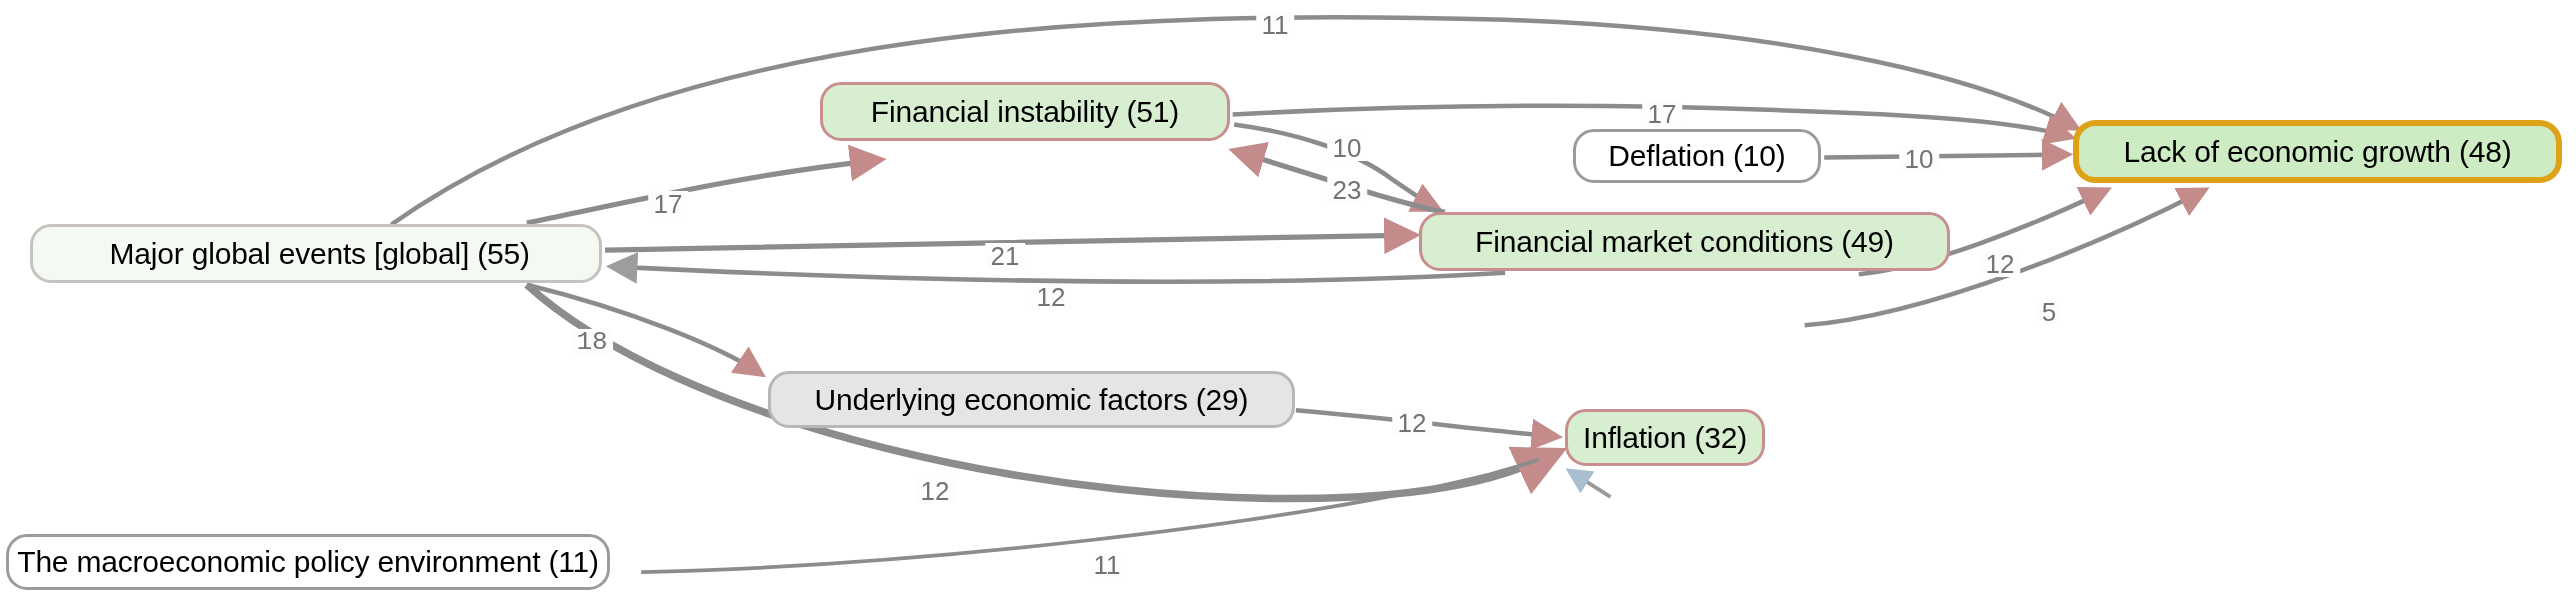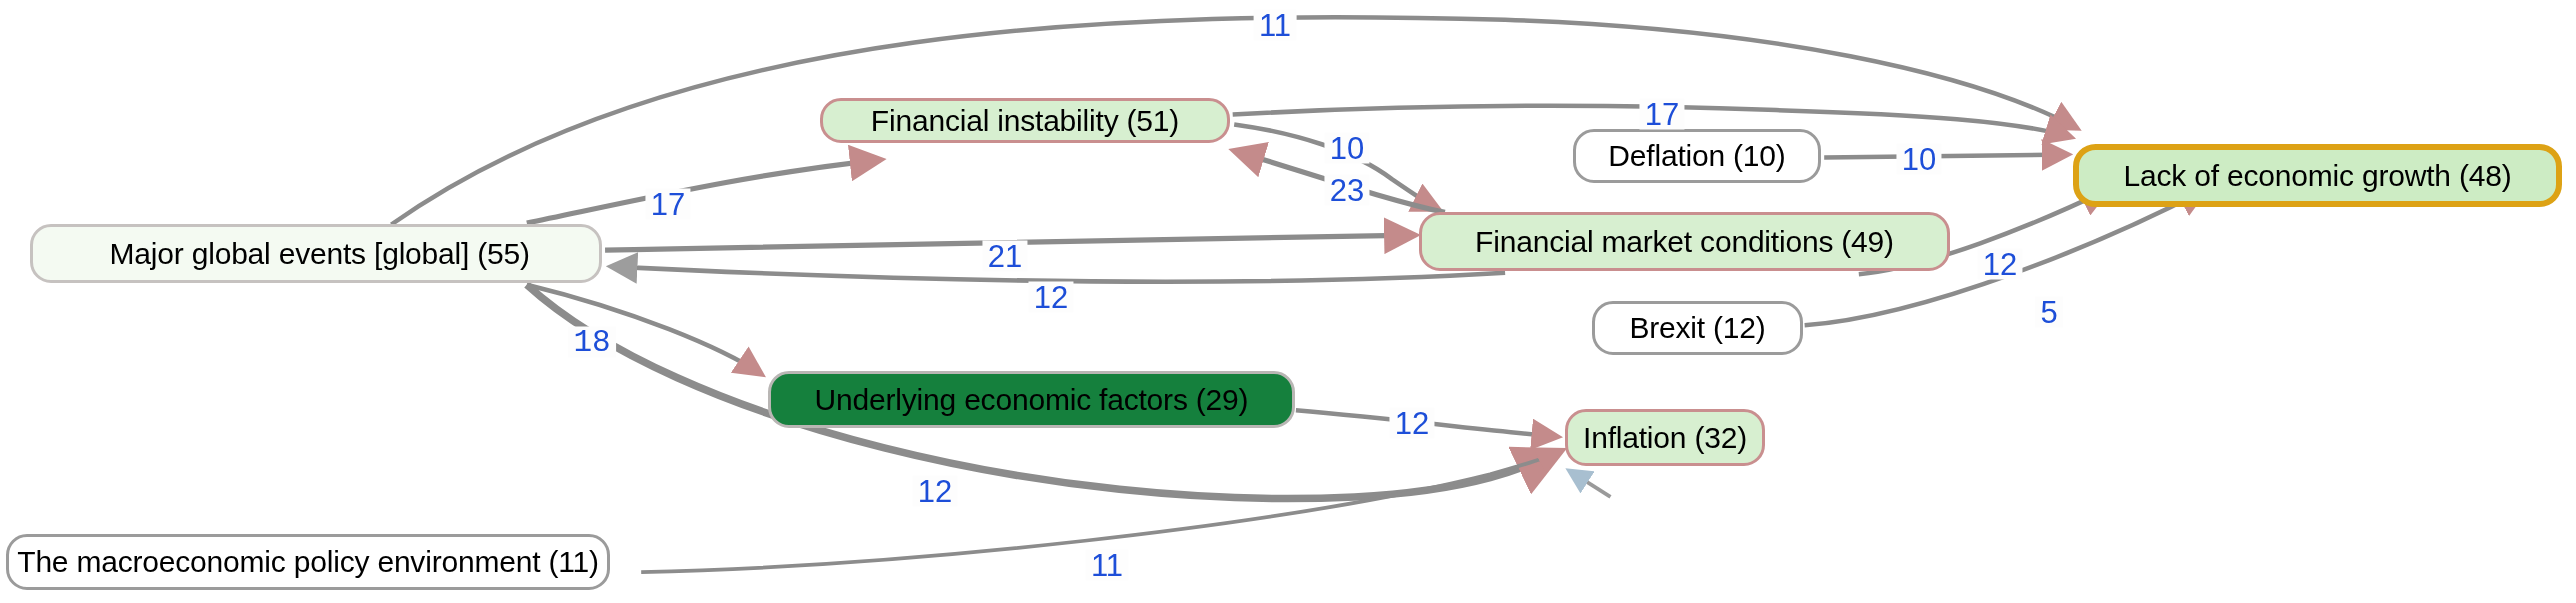--- a/index.html
+++ b/index.html
@@ -41,37 +41,37 @@
   }
   .node.plain {
     background: #ffffff;
     border-color: #9b9b9b;
   }
   .node.root {
     background: #f4faf2;
     border-color: #c6c2c0;
   }
   .node.green-grey {
-    background: #15803d;
+    background: #e5e5e5;
     border-color: #b9b6b4;
   }
   .node.green-pink {
     background: #d7efd0;
     border-color: #c98f8f;
   }
   .node.highlight {
     background: #cdecc4;
     border: 6.8px solid #dda215;
     border-radius: 22.6px;
   }
   .edge-label {
     position: absolute;
     transform: translate(-50%, -50%);
-    font-size: 31px;
-    color: #1d4ed8;
+    font-size: 26px;
+    color: #737373;
     background: #fdfdfd;
     padding: 0 5.3px;
     line-height: 1;
     font-family: "Liberation Sans", sans-serif;
   }
 </style>
 </head>
 <body>
 
 <div id="graph-canvas">
@@ -117,39 +117,36 @@
 
     <path d="M 2140 660 L 2085 625" fill="none" stroke="#9a9a9a" stroke-width="5" marker-end="url(#arrow-blue)"></path>
 
     <path d="M 852 760 C 1200 752 1700 700 1980 630 C 2030 616 2060 606 2072 600" fill="none" stroke="#8c8c8c" stroke-width="5" marker-end="url(#arrow-pink)"></path>
   </svg>
 
   <div class="node root" style="left:30px; top:224px; width:572px; height:59px;padding-left:24px;">
     <span>Major global events [global] (55)</span>
   </div>
 
-  <div class="node green-pink" style="left:820px; top:98px; width:410px; height:45px;">
+  <div class="node green-pink" style="left:820px; top:82px; width:410px; height:59px;">
     <span>Financial instability (51)</span>
   </div>
 
   <div class="node green-pink" style="left:1419px; top:212px; width:531px; height:59px;">
     <span>Financial market conditions (49)</span>
   </div>
 
   <div class="node plain" style="left:1573px; top:129px; width:248px; height:54px;">
     <span>Deflation (10)</span>
   </div>
 
-  <div class="node highlight" style="left:2073px; top:120px; width:489px; height:63px;margin-top:24px;">
+  <div class="node highlight" style="left:2073px; top:120px; width:489px; height:63px;">
     <span>Lack of economic growth (48)</span>
   </div>
 
-  <div class="node plain" style="left:1592px; top:301px; width:211px; height:54px;">
-    <span>Brexit (12)</span>
-  </div>
 
   <div class="node green-grey" style="left:768px; top:371px; width:527px; height:57px;">
     <span>Underlying economic factors (29)</span>
   </div>
 
   <div class="node green-pink" style="left:1565px; top:409px; width:200px; height:57px;">
     <span>Inflation (32)</span>
   </div>
 
   <div class="node plain" style="left:6px; top:534px; width:604px; height:56px;">

